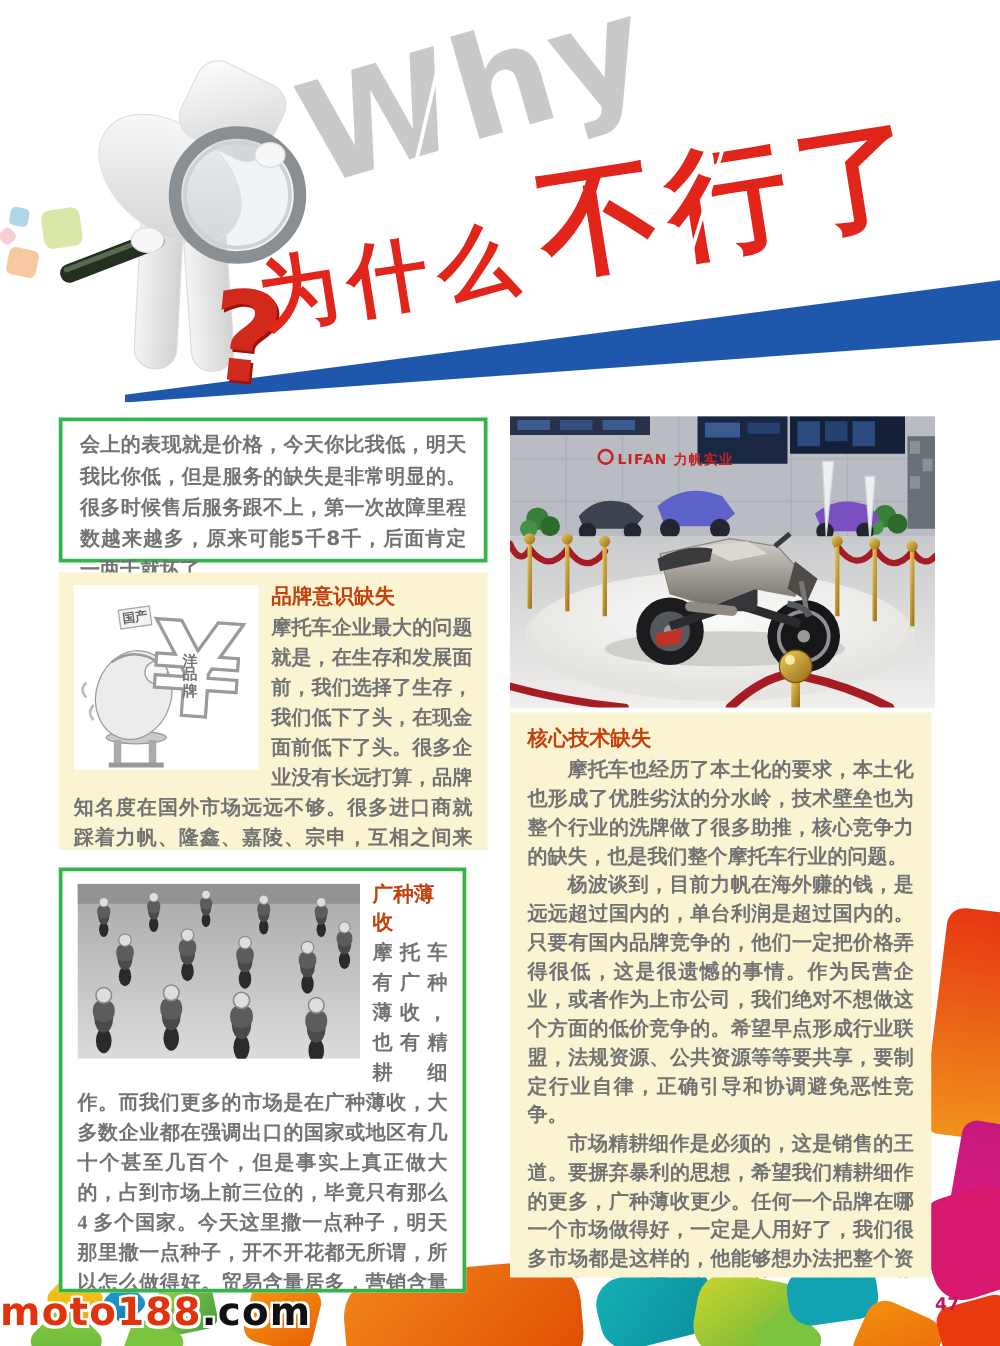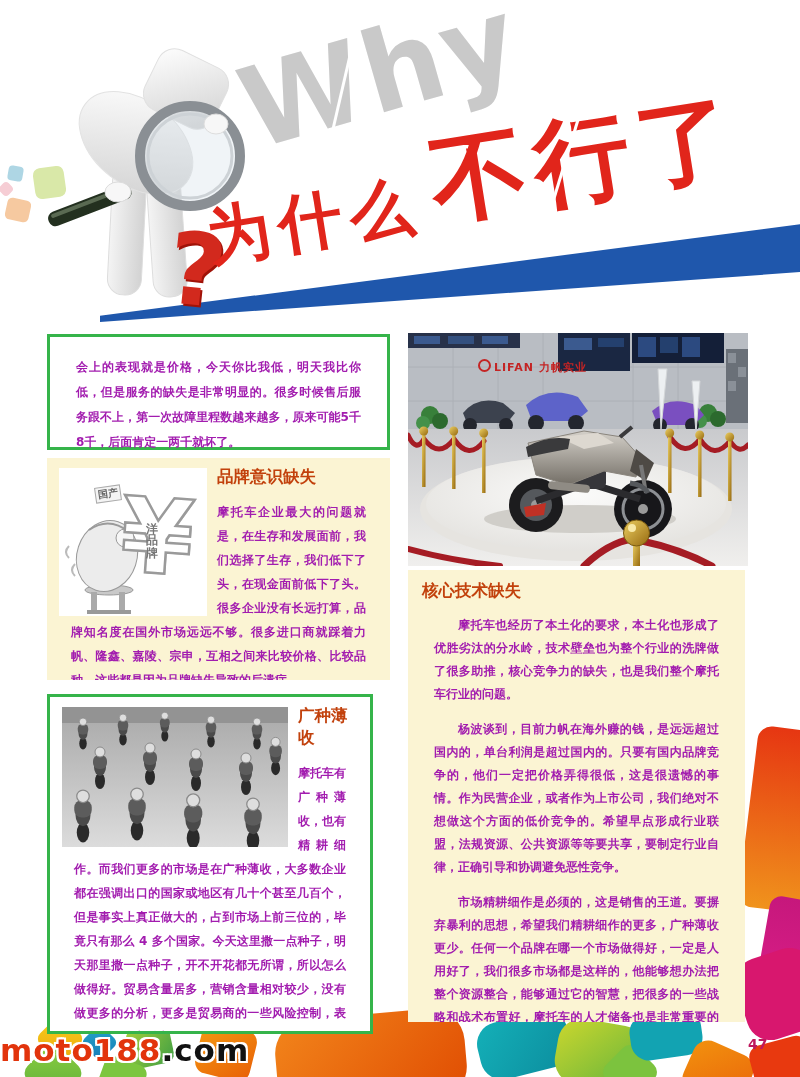--- a/index.html
+++ b/index.html
@@ -24,23 +24,23 @@
   .pastel{position:absolute;border-radius:4px;z-index:1;}
   .p1{left:8px;top:166px;width:15px;height:15px;background:#aed6e4;transform:rotate(10deg);}
   .p2{left:0px;top:183px;width:12px;height:12px;background:#f6cdd4;transform:rotate(45deg);}
   .p3{left:34px;top:167px;width:31px;height:31px;background:#d9e8a8;transform:rotate(-8deg);border-radius:7px;}
   .p4{left:6px;top:199px;width:24px;height:22px;background:#f6c9a0;transform:rotate(12deg);border-radius:5px;}
   
   .gbox{position:absolute;border:3px solid #35b44a;background:#fff;box-sizing:border-box;z-index:6;}
   .ybox{position:absolute;background:#fbf4d3;box-sizing:border-box;z-index:6;}
   .intro-box{left:47px;top:334px;width:343px;height:116px;padding:6px 14px;}
   .brand-box{left:47px;top:458px;width:343px;height:222px;padding:8px 12px;overflow:hidden;}
-  .scatter-box{left:47px;top:694px;width:326px;height:340px;padding:8px 12px;overflow:hidden;}
+  .scatter-box{left:47px;top:694px;width:326px;height:340px;padding:8px 12px;overflow:hidden;font-family:Liberation Serif, serif;}
   .core-box{left:408px;top:570px;width:337px;height:452px;padding:10px 14px;overflow:hidden;}
-  .body-txt{margin:12px;font-size:12px;line-height:25px;color:#a21caf;font-weight:600;text-align:justify;}
+  .body-txt{margin:0;font-size:16px;line-height:25px;color:#737373;font-weight:600;text-align:justify;}
   .brand-box .body-txt,.scatter-box .body-txt{line-height:24px;}
   .core-box .body-txt{line-height:23px;text-indent:2em;}
   .sec-title{margin:0 0 2px 0;font-size:16.5px;font-weight:800;color:#c2410c;line-height:22px;}
   .cartoon-wrap{float:left;position:relative;width:148px;height:148px;margin:2px 10px 2px 0;background:#fff;}
   .yen{position:absolute;left:62px;top:8px;font-size:104px;font-weight:800;color:#fff;
        -webkit-text-stroke:2.5px #9a9a9a;text-shadow:1px 1px 0 #bbb;transform:rotate(4deg);}
   .lbl-foreign{position:absolute;left:84px;top:44px;writing-mode:vertical-rl;font-size:12px;
        color:#777;letter-spacing:12px;font-weight:700;}
   .lbl-domestic{position:absolute;left:36px;top:18px;font-size:10px;color:#666;border:1px solid #aaa;
        padding:0 2px;background:#f4f4f4;transform:rotate(-8deg);font-weight:700;}

